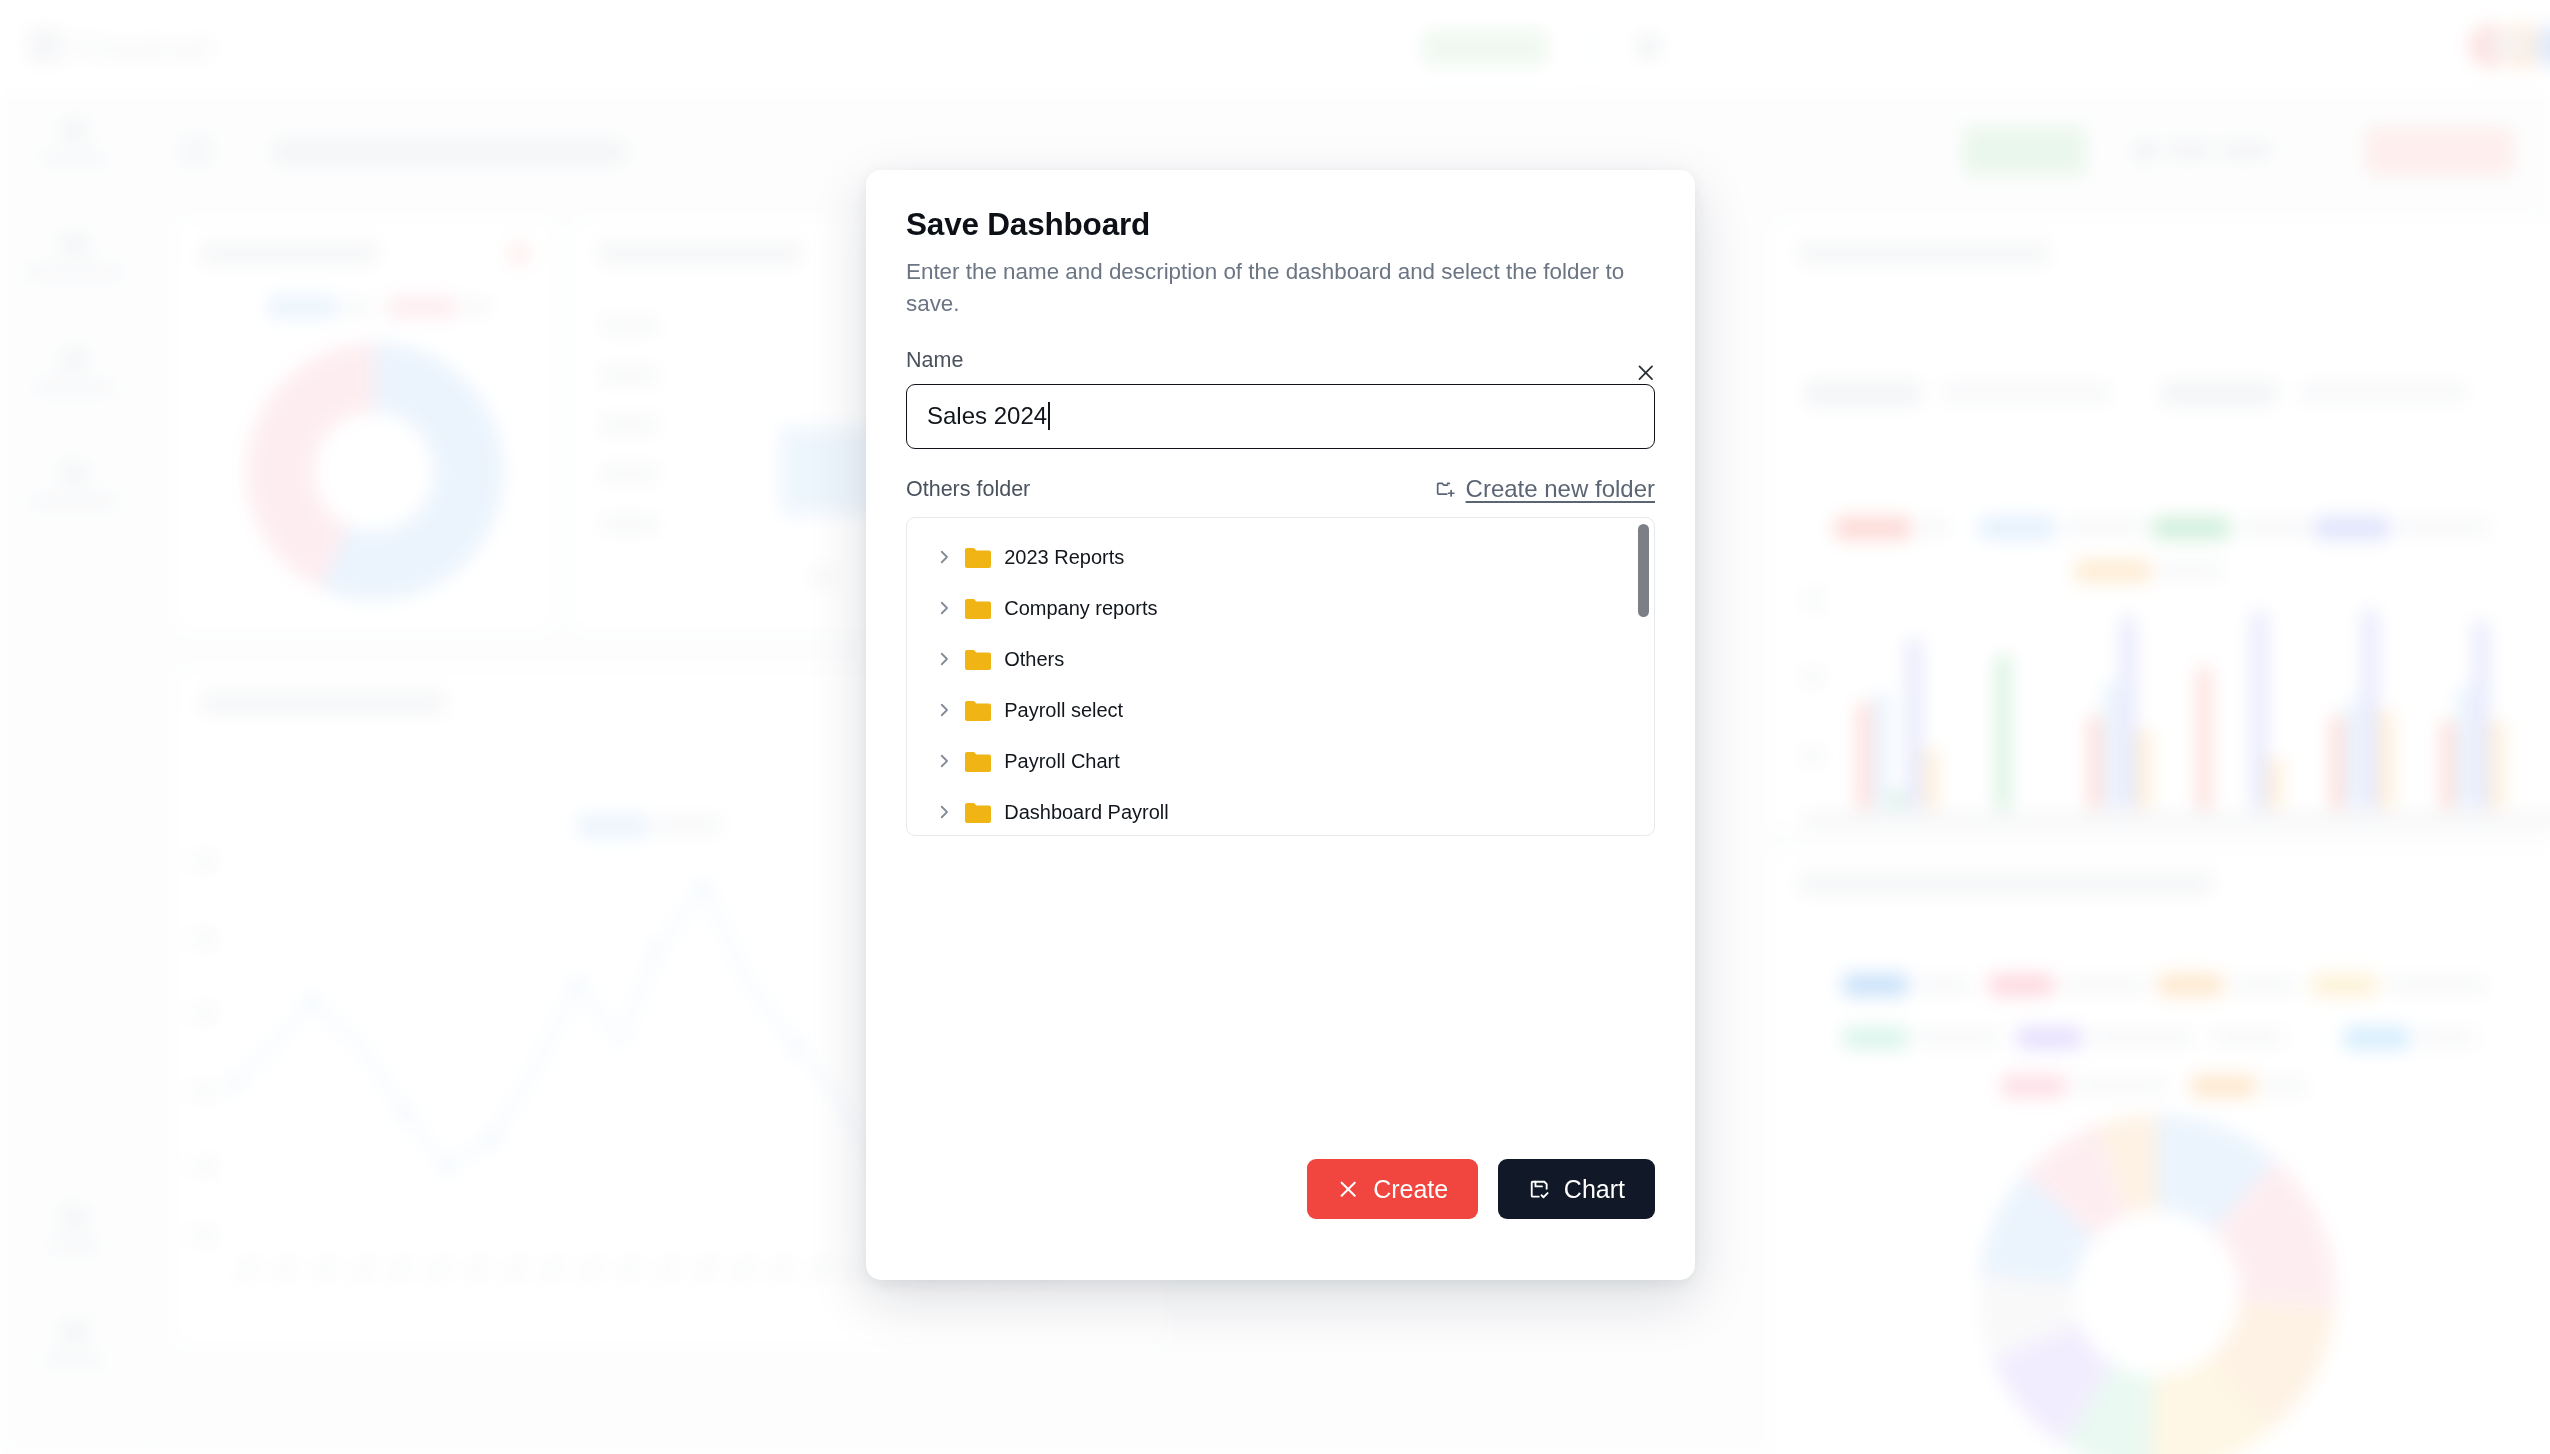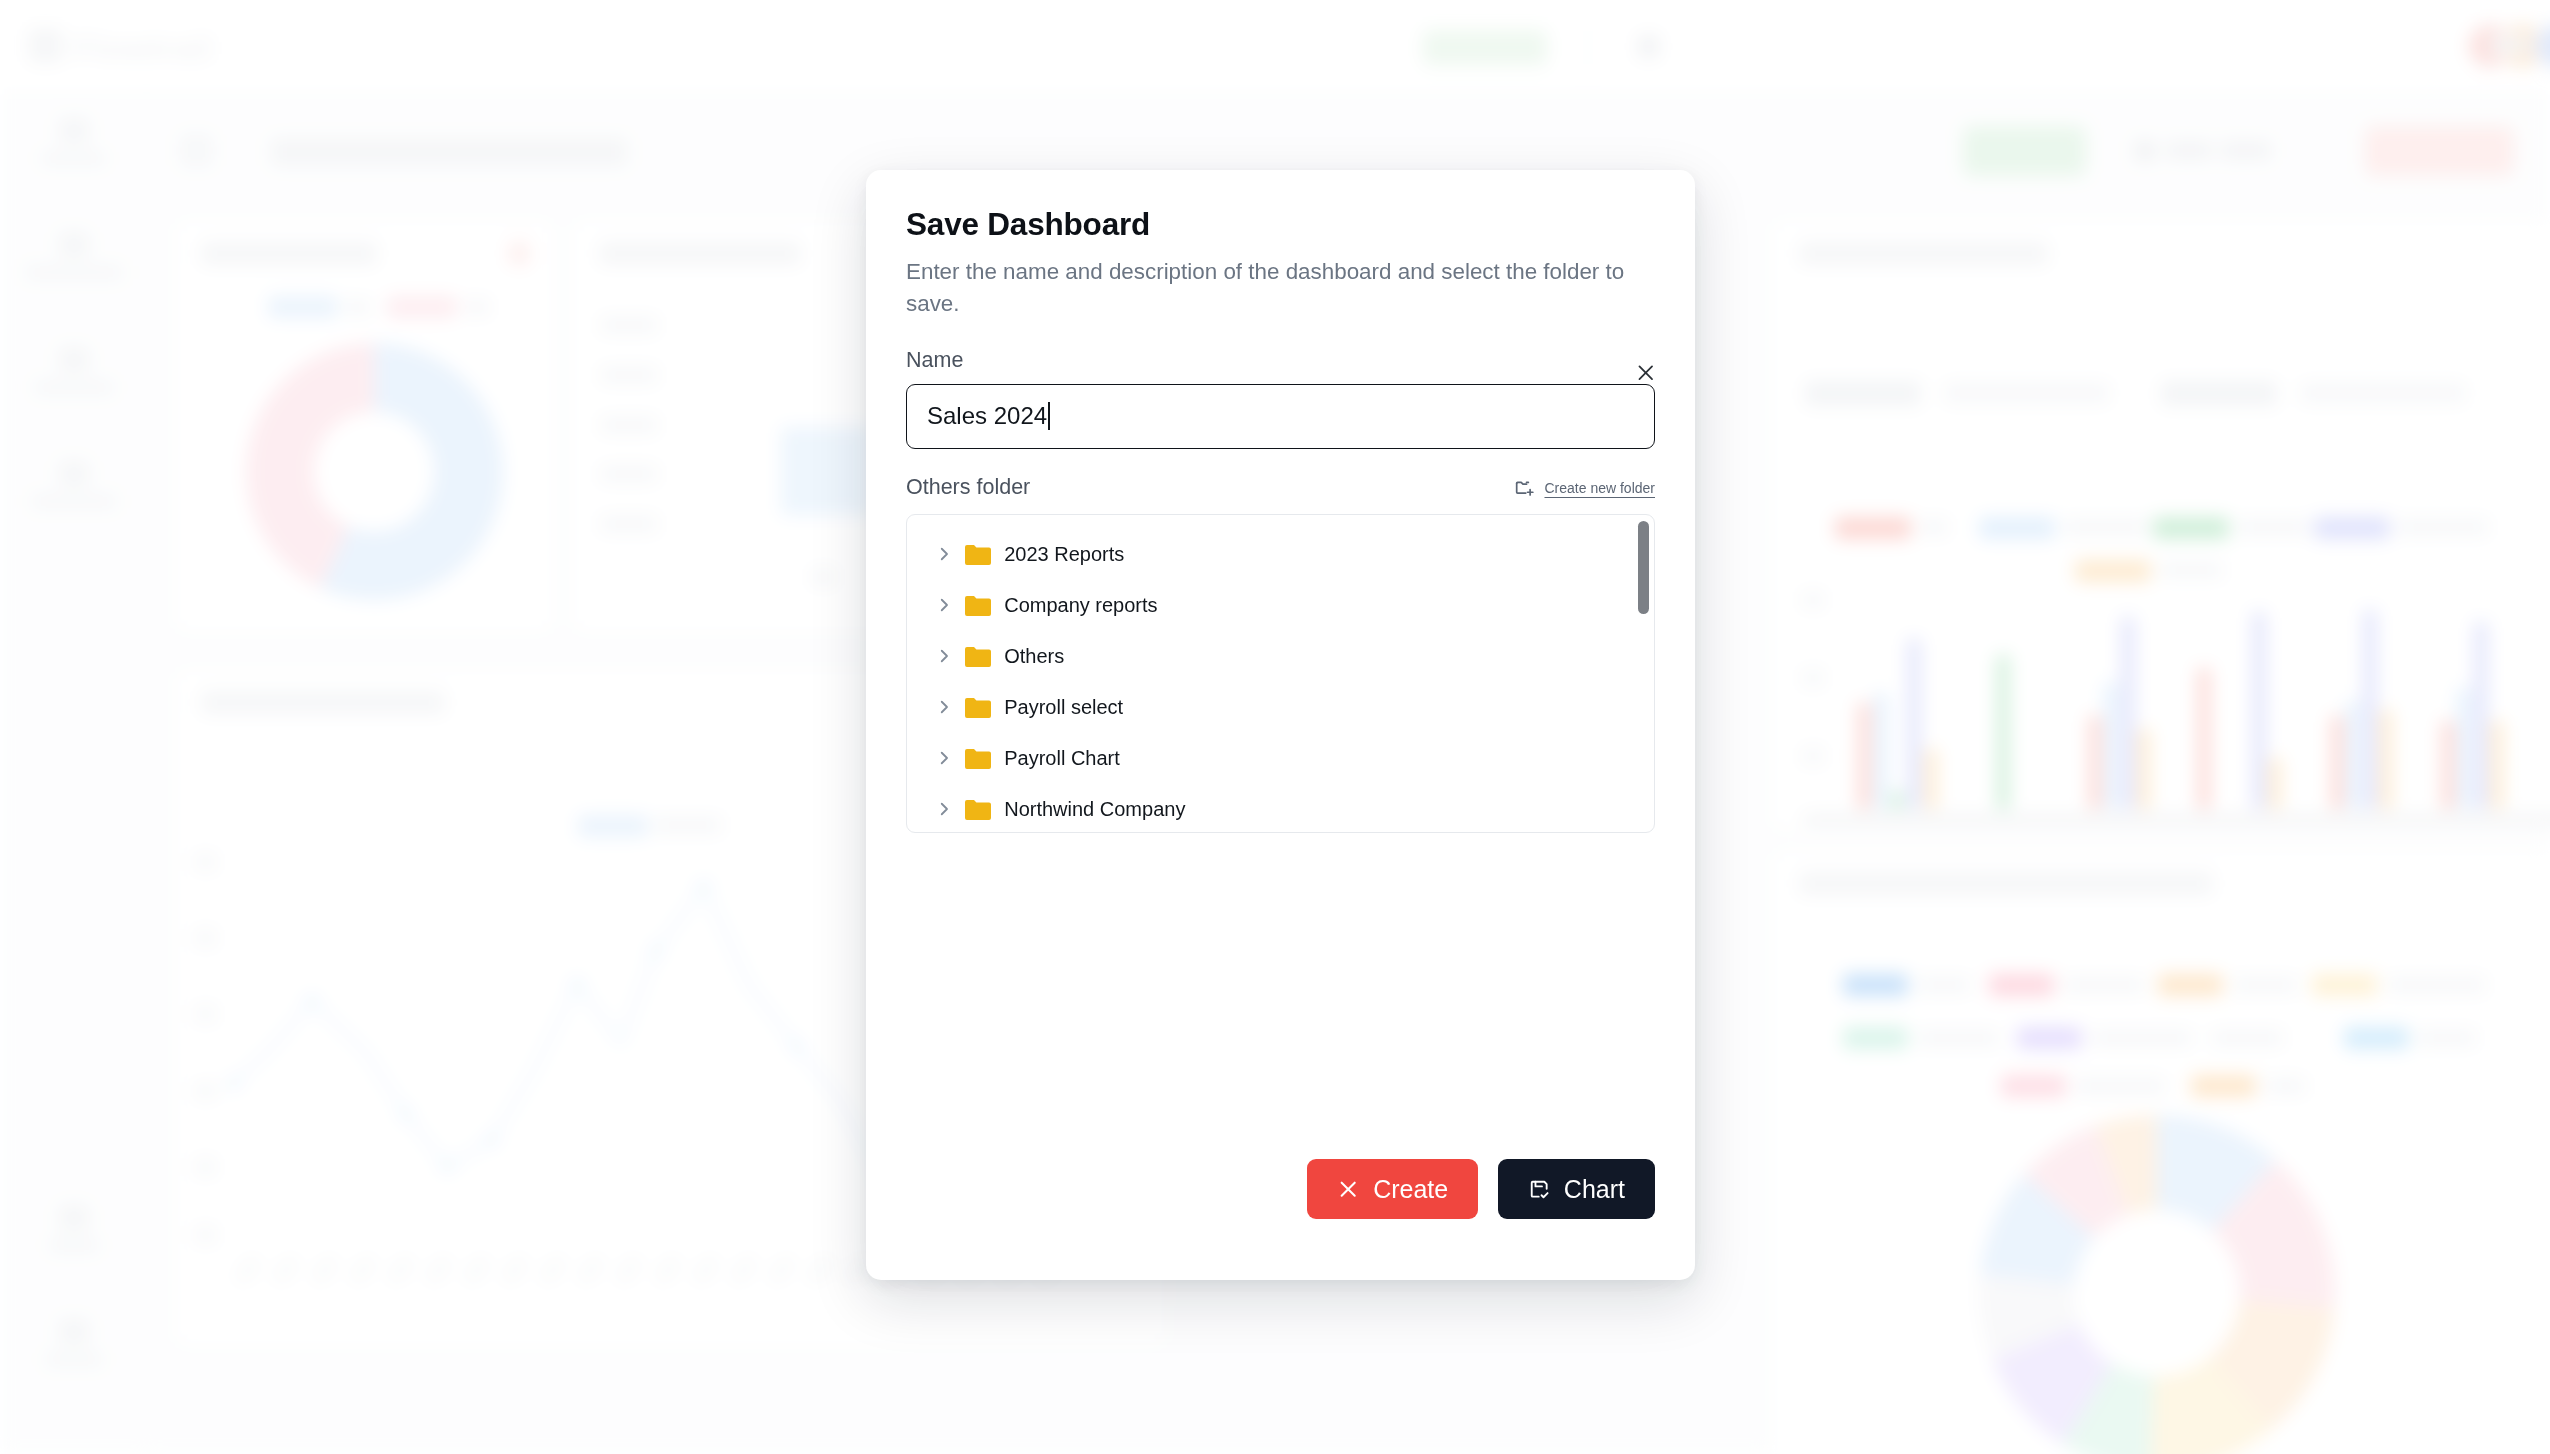--- a/index.html
+++ b/index.html
@@ -167,21 +167,21 @@
     width: 14px; height: 14px; color: #2d333b;
   }
 
   .folder-head {
     margin-top: 26.5px;
     display: flex; align-items: center; justify-content: space-between;
   }
   .folder-head-label { font-size: 21.5px; color: #4a525e; }
   .create-folder {
     display: flex; align-items: center; gap: 9px;
-    color: #5b6574; font-size: 14px;
+    color: #5b6574; font-size: 24px;
     cursor: pointer;
   }
   .create-folder .cf-text { text-decoration: underline; text-underline-offset: 4.1px; }
   .create-folder svg { width: 21.5px; height: 21.5px; }
 
   .folder-list {
     position: relative;
     margin-top: 14px;
     height: 319px;
     border: 0.8px solid #e6e9ed; border-radius: 9px;
@@ -558,21 +558,21 @@
         <span class="frow-label">Payroll Chart</span>
       </div>
 
       <div class="folder-row">
         <svg class="chev" viewBox="0 0 24 24" fill="none" stroke="currentColor" stroke-width="2.4" stroke-linecap="round" stroke-linejoin="round">
             <polyline points="9 5 16 12 9 19"></polyline>
           </svg>
         <svg class="fico" viewBox="0 0 28 23">
             <path d="M1 4a2 2 0 0 1 2-2h7l2.4 2.6H25a2 2 0 0 1 2 2V20a2 2 0 0 1-2 2H3a2 2 0 0 1-2-2z" fill="#f0b514"></path>
           </svg>
-        <span class="frow-label">Northwind Company</span>
+        <span class="frow-label">Dashboard Payroll</span>
       </div>
 
     </div>
     <div class="fl-scroll-track">
       <div class="fl-scroll-thumb"></div>
     </div>
   </div>
 
   <div class="modal-actions">
     <button class="btn btn-cancel">

